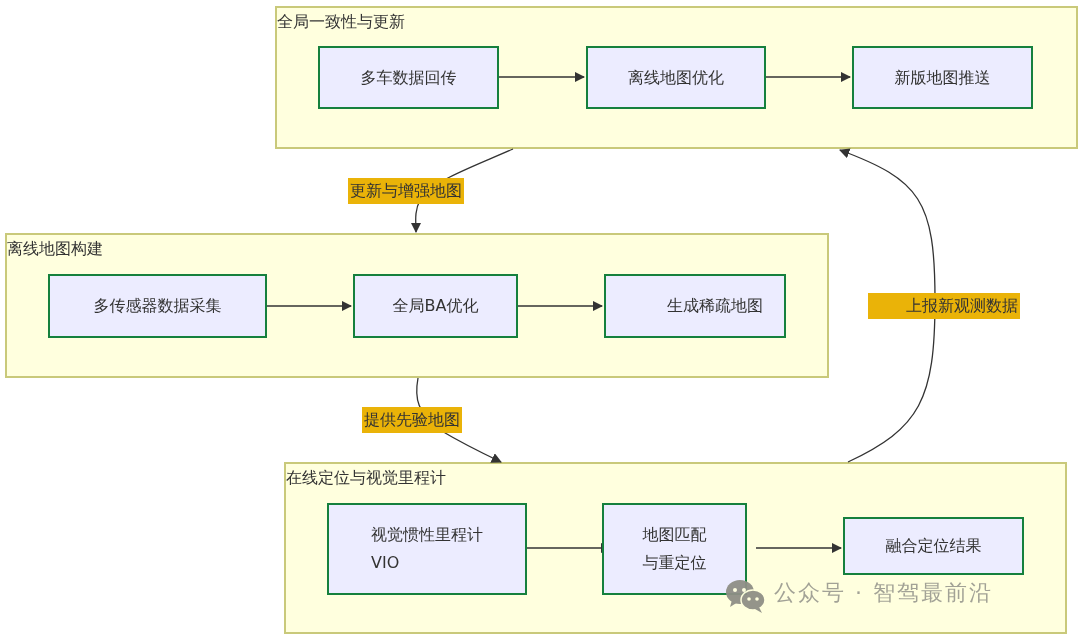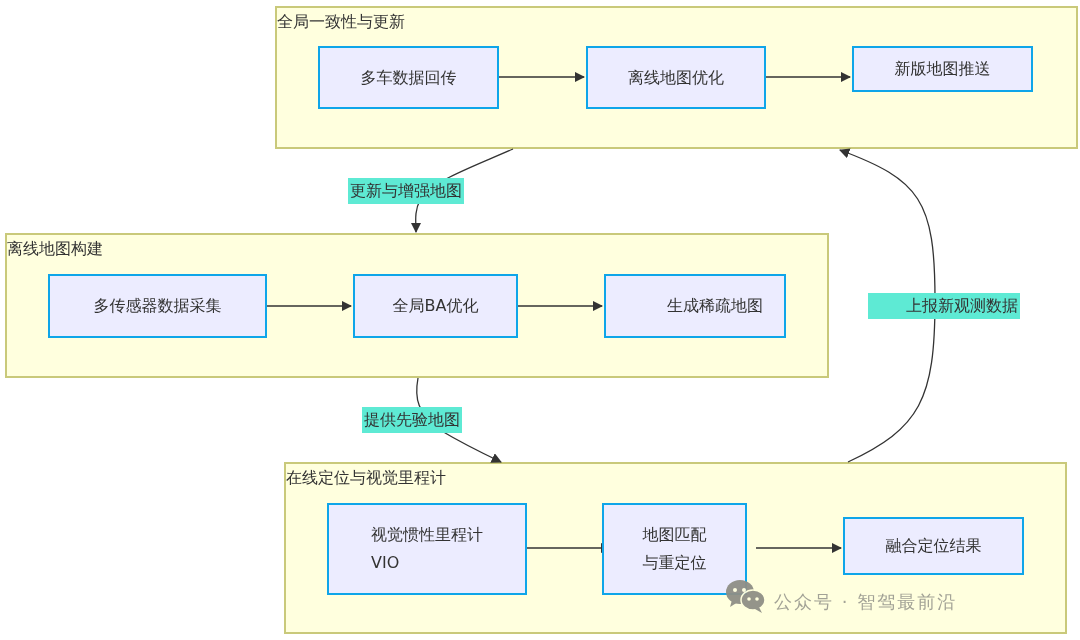--- a/index.html
+++ b/index.html
@@ -1,28 +1,28 @@
 <!DOCTYPE html>
 <html><head>
 <meta charset="utf-8">
 <style>
   html, body { margin: 0; padding: 0; background: #ffffff; }
   body { width: 1080px; height: 640px; position: relative; overflow: hidden;
          font-family: "DejaVu Sans", "Liberation Sans", sans-serif; color: #333333; }
   .cluster { position: absolute; background: #ffffde; border: 2px solid #c9c97a; box-sizing: border-box; }
   .cluster-title { position: absolute; left: 0; right: 0; font-size: 16px; color: #333333; }
-  .node { position: absolute; background: #ececff; border: 2px solid #0ea5e9; box-sizing: border-box;
+  .node { position: absolute; background: #ececff; border: 2px solid #15803d; box-sizing: border-box;
           display: flex; align-items: center; justify-content: center; text-align: center;
           font-size: 16px; color: #333333; line-height: 28px; cursor: pointer; }
   .node .lines { display: flex; flex-direction: column; align-items: flex-start; }
-  .edge-label { position: absolute; background: #5eead4; font-size: 16px; color: #333333;
+  .edge-label { position: absolute; background: #eab308; font-size: 16px; color: #333333;
                 padding: 1px 2px; line-height: 24px; white-space: nowrap; }
   svg.edges { position: absolute; left: 0; top: 0; width: 1080px; height: 640px; pointer-events: none; }
-  .watermark { position: absolute; left: 724px; top: 578px; display: flex; align-items: flex-end;
-               color: #9e9e93; font-size: 18px; letter-spacing: 2px; opacity: 0.95; }
+  .watermark { position: absolute; left: 724px; top: 578px; display: flex; align-items: flex-start;
+               color: #9e9e93; font-size: 22px; letter-spacing: 2px; opacity: 0.95; }
   .wm-icon { width: 44px; height: 36px; position: relative; margin-right: 6px; }
 </style>
 </head>
 <body>
 
 <div class="cluster" style="left:275px; top:6px; width:803px; height:143px;">
   <div class="cluster-title" style="top:4px;">全局一致性与更新</div>
 </div>
 
 <div class="cluster" style="left:5px; top:233px; width:824px; height:145px;">
@@ -55,21 +55,21 @@
 
   <path d="M848,462 C920,428 935,400 935,300 C935,200 920,180 840,150" fill="none" stroke="#333333" stroke-width="1.3" marker-end="url(#arrow)"></path>
 </svg>
 
 <div class="node" style="left:318px; top:46px; width:181px; height:63px;">
   <span>多车数据回传</span>
 </div>
 <div class="node" style="left:586px; top:46px; width:180px; height:63px;justify-content:center;">
   <span>离线地图优化</span>
 </div>
-<div class="node" style="left:852px; top:46px; width:181px; height:46px;">
+<div class="node" style="left:852px; top:46px; width:181px; height:63px;">
   <span>新版地图推送</span>
 </div>
 
 <div class="node" style="left:48px; top:274px; width:219px; height:64px;">
   <span>多传感器数据采集</span>
 </div>
 <div class="node" style="left:353px; top:274px; width:165px; height:64px;">
   <span>全局BA优化</span>
 </div>
 <div class="node" style="left:604px; top:274px; width:182px; height:64px;padding-left:40px;">

